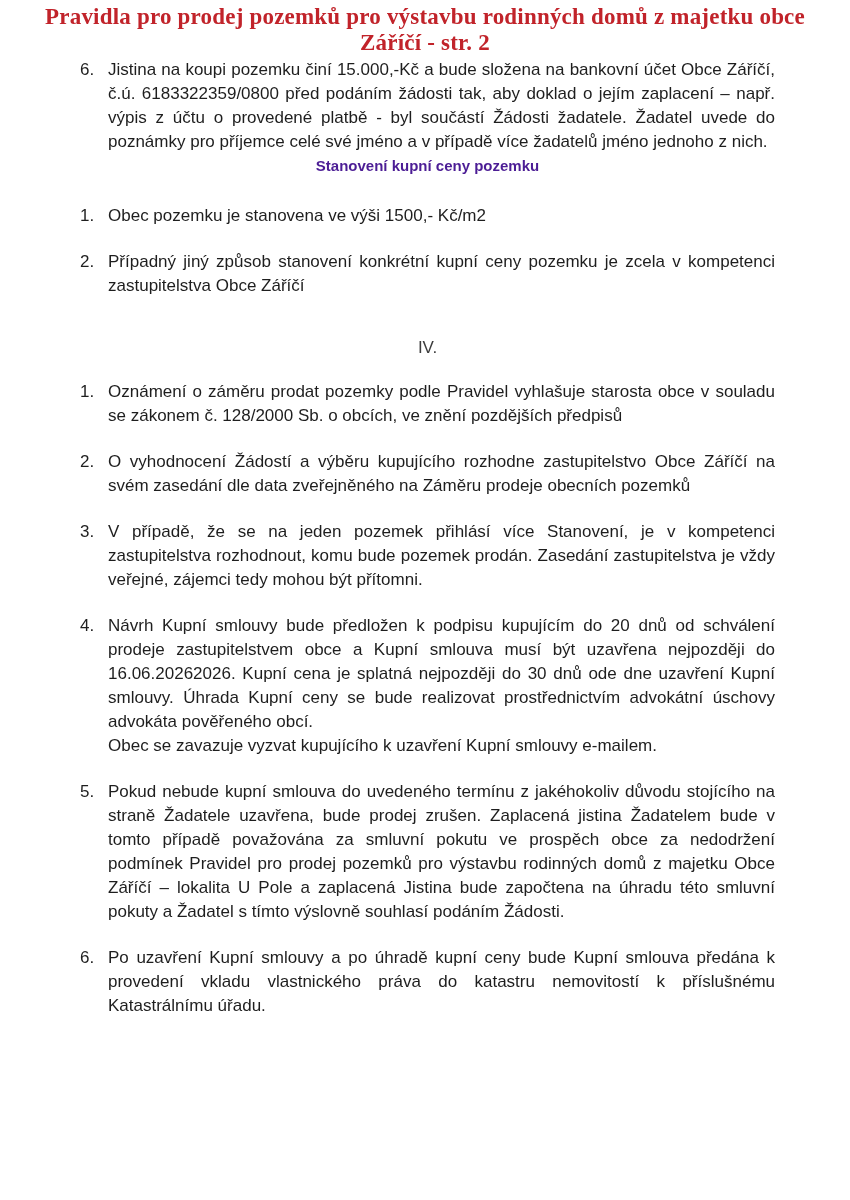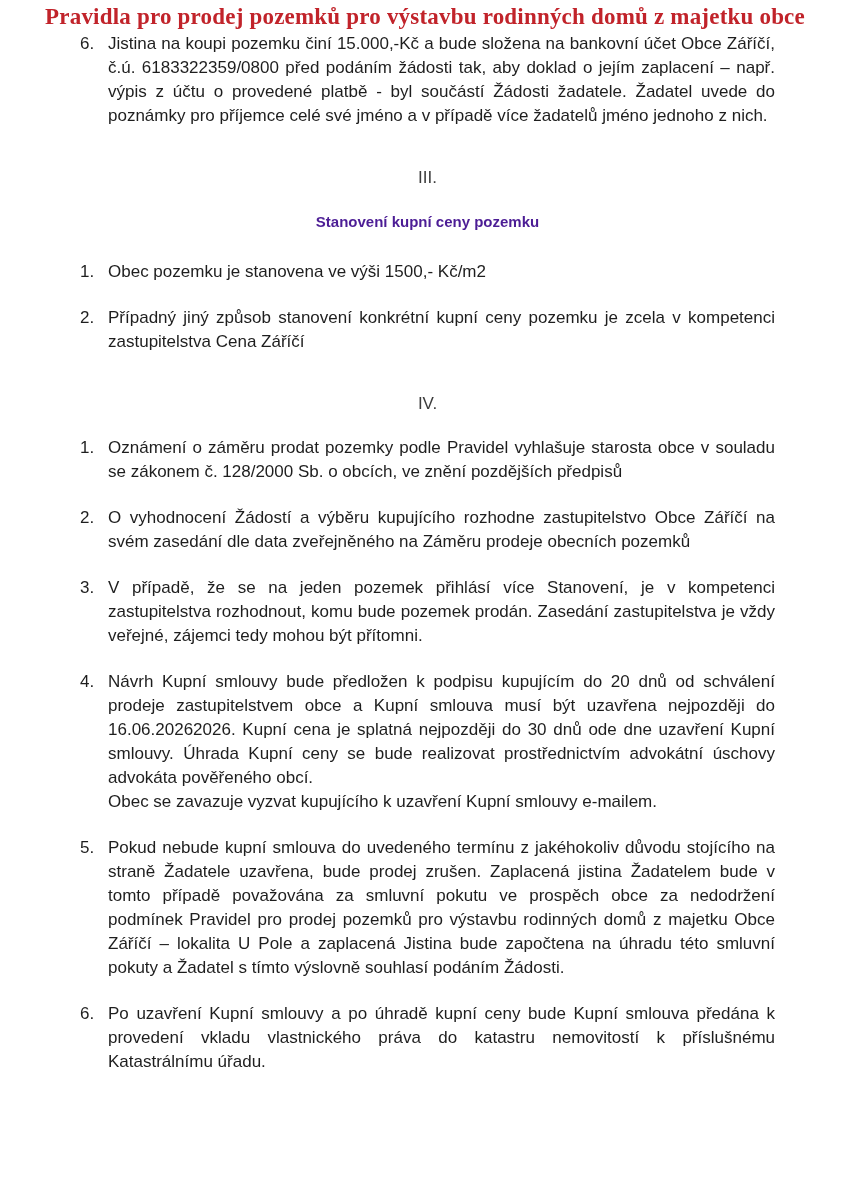--- a/index.html
+++ b/index.html
@@ -74,42 +74,42 @@
     margin-top: 0;
   }
 </style>
 </head>
 <body style="color: rgb(30, 30, 30); background: rgb(255, 255, 255);">
 
 <div class="doc-page">
 
   <div class="doc-title" style="color: rgb(193, 35, 42);">
     <div>Pravidla pro prodej pozemků pro výstavbu rodinných domů z majetku obce</div>
+    <div>Záříčí - str. 2</div>
   </div>
 
   <div class="content">
 
     <div class="list">
       <div class="list-item">
         <span class="item-num">6.</span>
         <div class="item-text">Jistina na koupi pozemku činí 15.000,-Kč a bude složena na bankovní účet Obce Záříčí, č.ú. 6183322359/0800 před podáním žádosti tak, aby doklad o jejím zaplacení – např. výpis z účtu o provedené platbě - byl součástí Žádosti žadatele. Žadatel uvede do poznámky pro příjemce celé své jméno a v případě více žadatelů jméno jednoho z nich.</div>
       </div>
     </div>
 
     <div>
-      <div class="section-numeral" style="color: rgb(61, 61, 61);">III.</div>
       <div class="section-heading">Stanovení kupní ceny pozemku</div>
       <div class="list section-list">
         <div class="list-item">
           <span class="item-num">1.</span>
           <div class="item-text">Obec pozemku je stanovena ve výši 1500,- Kč/m2</div>
         </div>
         <div class="list-item">
           <span class="item-num">2.</span>
-          <div class="item-text">Případný jiný způsob stanovení konkrétní kupní ceny pozemku je zcela v kompetenci zastupitelstva Cena Záříčí</div>
+          <div class="item-text">Případný jiný způsob stanovení konkrétní kupní ceny pozemku je zcela v kompetenci zastupitelstva Obce Záříčí</div>
         </div>
       </div>
     </div>
 
     <div>
       <div class="section-numeral" style="color: rgb(61, 61, 61); text-align: center;">IV.</div>
       <div class="list section-list">
         <div class="list-item">
           <span class="item-num">1.</span>
           <div class="item-text">Oznámení o záměru prodat pozemky podle Pravidel vyhlašuje starosta obce v souladu se zákonem č. 128/2000 Sb. o obcích, ve znění pozdějších předpisů</div>

